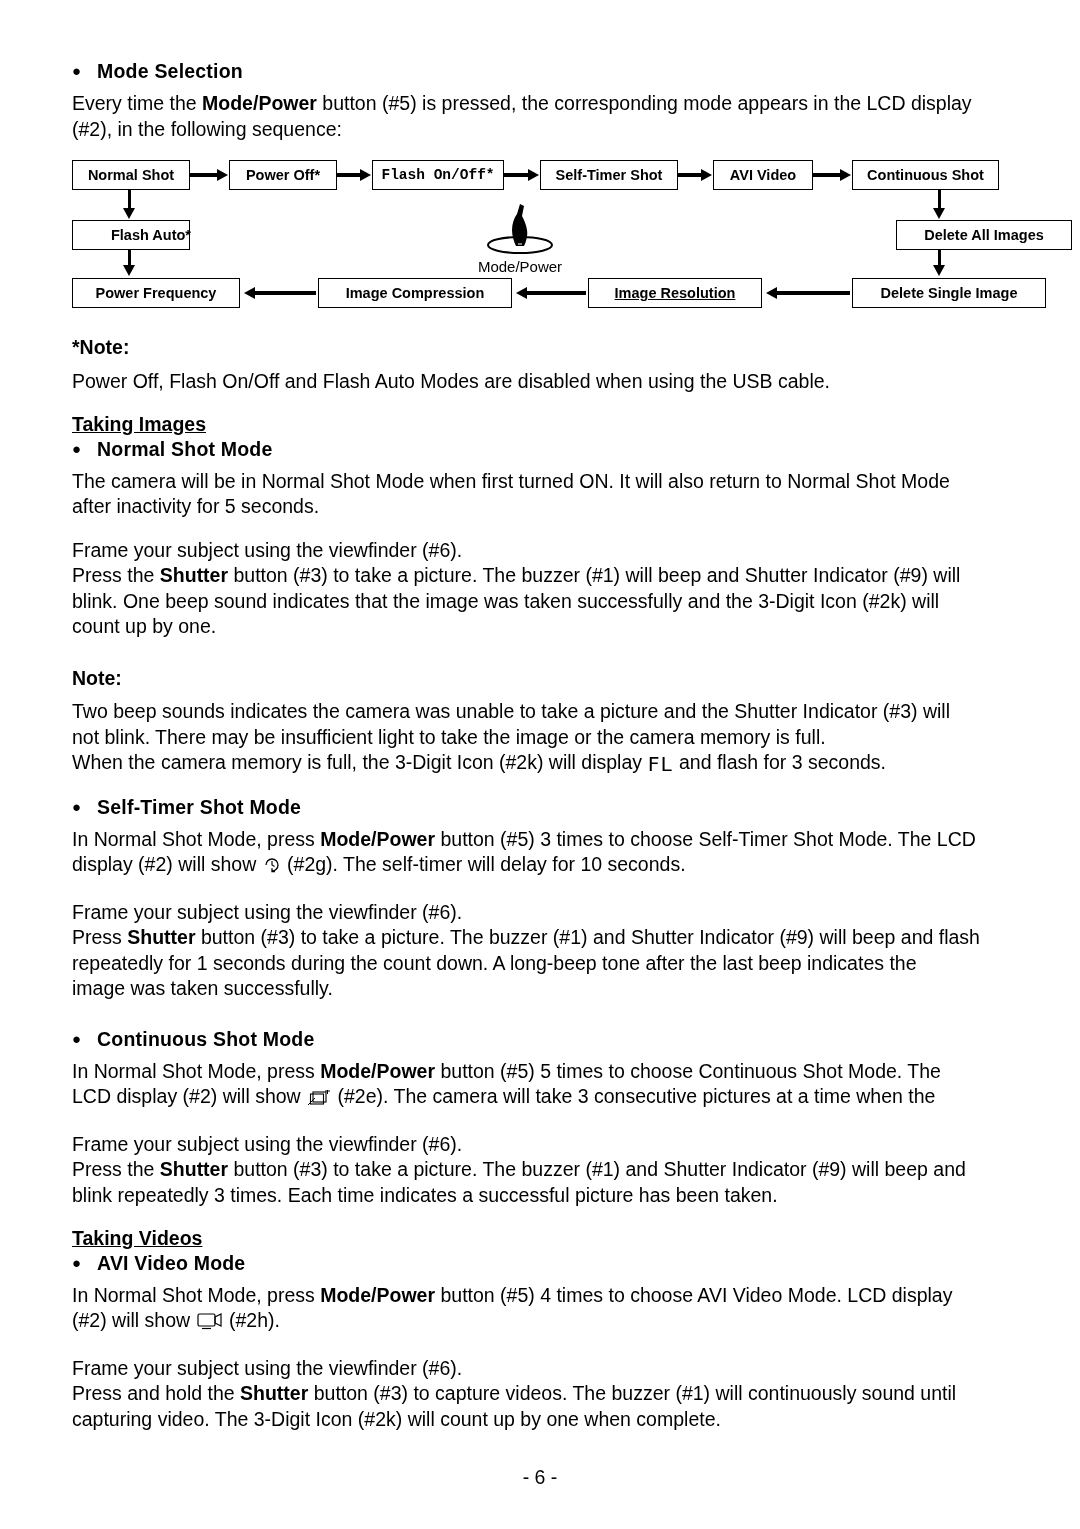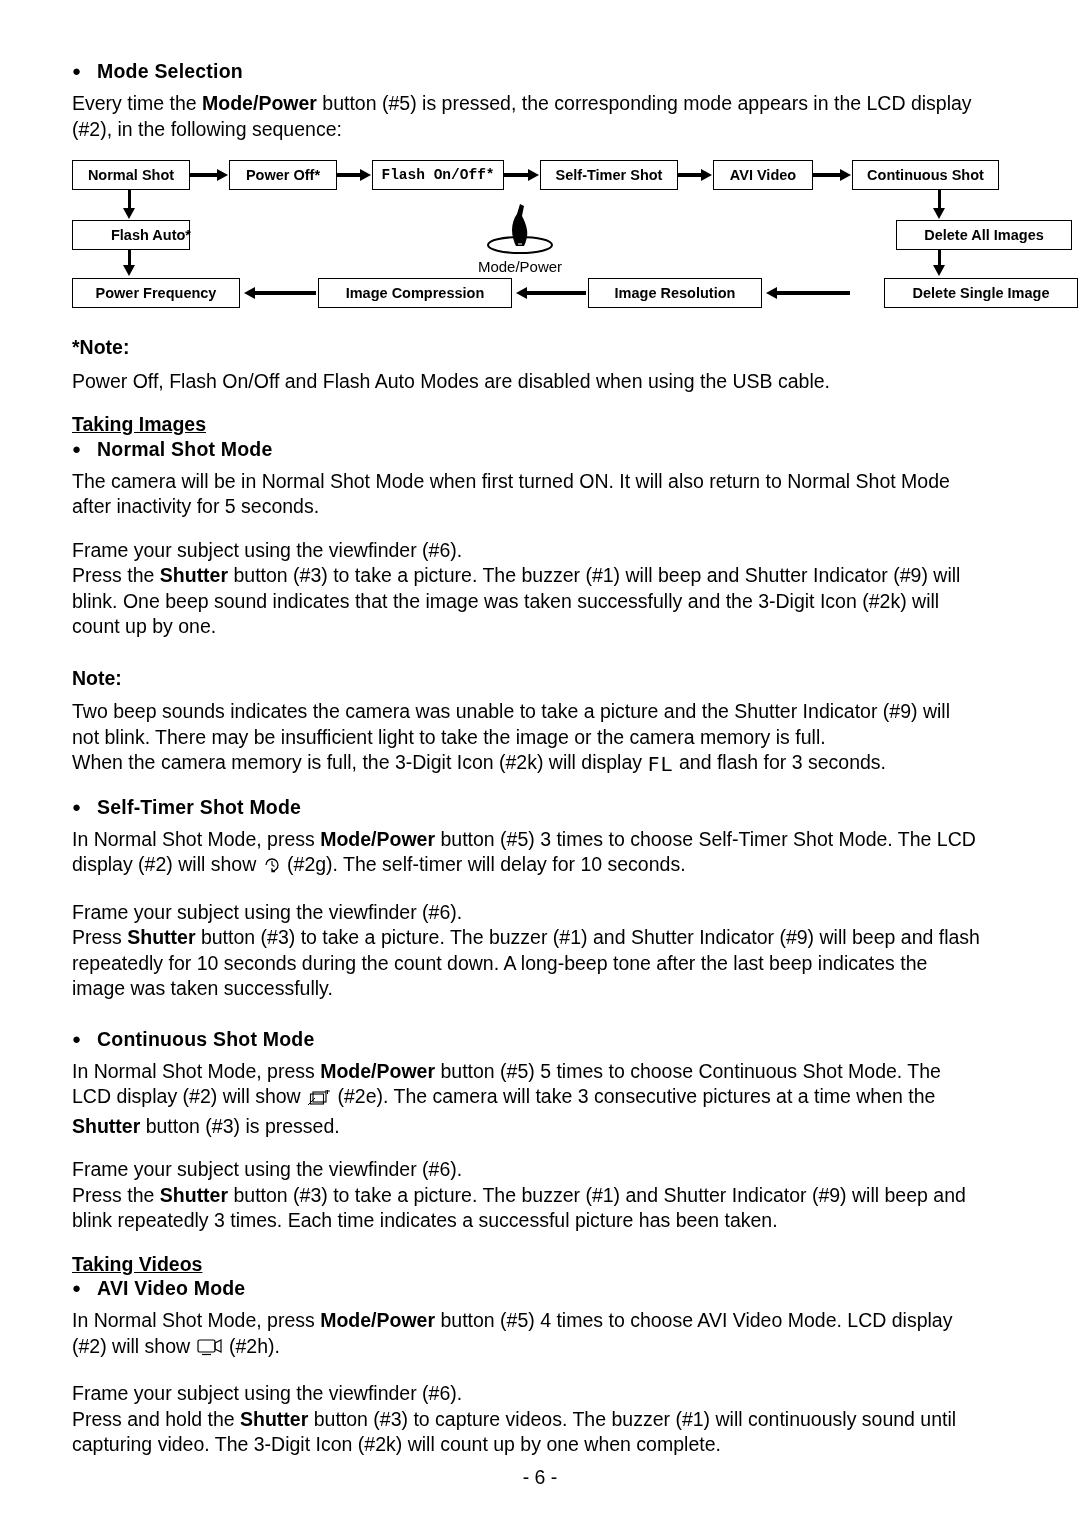--- a/index.html
+++ b/index.html
@@ -191,22 +191,22 @@
       <div class="arrow-r" style="left:741px; top:17px; width:38px;">
         <div class="shaft" style="left:0; width:28px;"></div>
           <div class="head"></div>
       </div>
 
       <div class="dbox" style="left:0px; top:68px; width:118px;padding-left:46px;">Flash Auto*</div>
       <div class="dbox" style="left:824px; top:68px; width:176px;">Delete All Images</div>
 
       <div class="dbox" style="left:0px; top:126px; width:168px;">Power Frequency</div>
       <div class="dbox" style="left:246px; top:126px; width:194px;">Image Compression</div>
-      <div class="dbox" style="left:516px; top:126px; width:174px;">Image Resolution</div>
-      <div class="dbox" style="left:780px; top:126px; width:194px;margin-left:32px;">Delete Single Image</div>
+      <div class="dbox" style="left:516px; top:126px; width:174px;text-decoration:underline;">Image Resolution</div>
+      <div class="dbox" style="left:780px; top:126px; width:194px;">Delete Single Image</div>
 
       <div class="vline" style="left:56px; top:38px; height:20px;"></div>
       <div class="arrow-d" style="left:51px; top:56px;"></div>
       <div class="vline" style="left:56px; top:98px; height:16px;"></div>
       <div class="arrow-d" style="left:51px; top:113px;"></div>
 
       <div class="vline" style="left:866px; top:38px; height:20px;"></div>
       <div class="arrow-d" style="left:861px; top:56px;"></div>
       <div class="vline" style="left:866px; top:98px; height:16px;"></div>
       <div class="arrow-d" style="left:861px; top:113px;"></div>
@@ -251,58 +251,57 @@
     <div class="gap-m"></div>
     <p class="line">Frame your subject using the viewfinder (#6).</p>
     <p class="line"><span>Press the </span><span class="b">Shutter</span><span> button (#3) to take a picture. The buzzer (#1) will beep and Shutter Indicator (#9) will</span></p>
     <p class="line">blink. One beep sound indicates that the image was taken successfully and the 3-Digit Icon (#2k) will</p>
     <p class="line">count up by one.</p>
 
     <div class="gap-l"></div>
 
     <p class="line b">Note:</p>
     <div class="gap-s"></div>
-    <p class="line">Two beep sounds indicates the camera was unable to take a picture and the Shutter Indicator (#9) will</p>
+    <p class="line">Two beep sounds indicates the camera was unable to take a picture and the Shutter Indicator (#3) will</p>
     <p class="line">not blink. There may be insufficient light to take the image or the camera memory is full.</p>
     <p class="line"><span>When the camera memory is full, the 3-Digit Icon (#2k) will display </span><span class="fl-icon">FL</span><span> and flash for 3 seconds.</span></p>
 
     <div class="gap-m"></div>
 
     <div class="bullet-head">
       <span class="dot">●</span>
       <span class="txt">Self-Timer Shot Mode</span>
     </div>
     <div class="gap-s"></div>
     <p class="line"><span>In Normal Shot Mode, press </span><span class="b">Mode/Power</span><span> button (#5) 3 times to choose Self-Timer Shot Mode. The LCD</span></p>
     <p class="line"><span>display (#2) will show </span><span class="icon-inline"><svg width="20" height="20" viewBox="0 0 20 20">
             <path d="M4 10 A6 6 0 1 1 10 16" fill="none" stroke="#000" stroke-width="1.3"></path>
             <path d="M10 13.2 L10 16.5 L13 16.5" fill="none" stroke="#000" stroke-width="1.3"></path>
             <path d="M10 6 L10 10 L12.5 11.5" fill="none" stroke="#000" stroke-width="1.1"></path>
           </svg></span><span> (#2g). The self-timer will delay for 10 seconds.</span></p>
     <div class="gap-m"></div>
     <p class="line">Frame your subject using the viewfinder (#6).</p>
     <p class="line"><span>Press </span><span class="b">Shutter</span><span> button (#3) to take a picture. The buzzer (#1) and Shutter Indicator (#9) will beep and flash</span></p>
-    <p class="line">repeatedly for 10 seconds during the count down. A long-beep tone after the last beep indicates the</p>
+    <p class="line">repeatedly for 1 seconds during the count down. A long-beep tone after the last beep indicates the</p>
     <p class="line">image was taken successfully.</p>
 
     <div class="gap-l"></div>
 
     <div class="bullet-head">
       <span class="dot">●</span>
       <span class="txt">Continuous Shot Mode</span>
     </div>
     <div class="gap-s"></div>
     <p class="line"><span>In Normal Shot Mode, press </span><span class="b">Mode/Power</span><span> button (#5) 5 times to choose Continuous Shot Mode. The</span></p>
     <p class="line"><span>LCD display (#2) will show </span><span class="icon-inline"><svg width="26" height="18" viewBox="0 0 26 18">
             <rect x="7" y="3" width="13" height="10" fill="none" stroke="#000" stroke-width="1.1"></rect>
             <rect x="4.5" y="5" width="13" height="10" fill="none" stroke="#000" stroke-width="1.1"></rect>
             <path d="M2 16 L9 9" stroke="#000" stroke-width="1"></path>
             <path d="M19 2 L24 2 M21.5 1 L21.5 5" stroke="#000" stroke-width="1"></path>
           </svg></span><span> (#2e). The camera will take 3 consecutive pictures at a time when the</span></p>
-    <p class="line"><span class="b">Shutter</span><span> button (#3) is pressed.</span></p>
     <div class="gap-m"></div>
     <p class="line">Frame your subject using the viewfinder (#6).</p>
     <p class="line"><span>Press the </span><span class="b">Shutter</span><span> button (#3) to take a picture. The buzzer (#1) and Shutter Indicator (#9) will beep and</span></p>
     <p class="line">blink repeatedly 3 times. Each time indicates a successful picture has been taken.</p>
 
     <div class="gap-m"></div>
 
     <p class="line b u">Taking Videos</p>
     <div class="bullet-head">
       <span class="dot">●</span>

